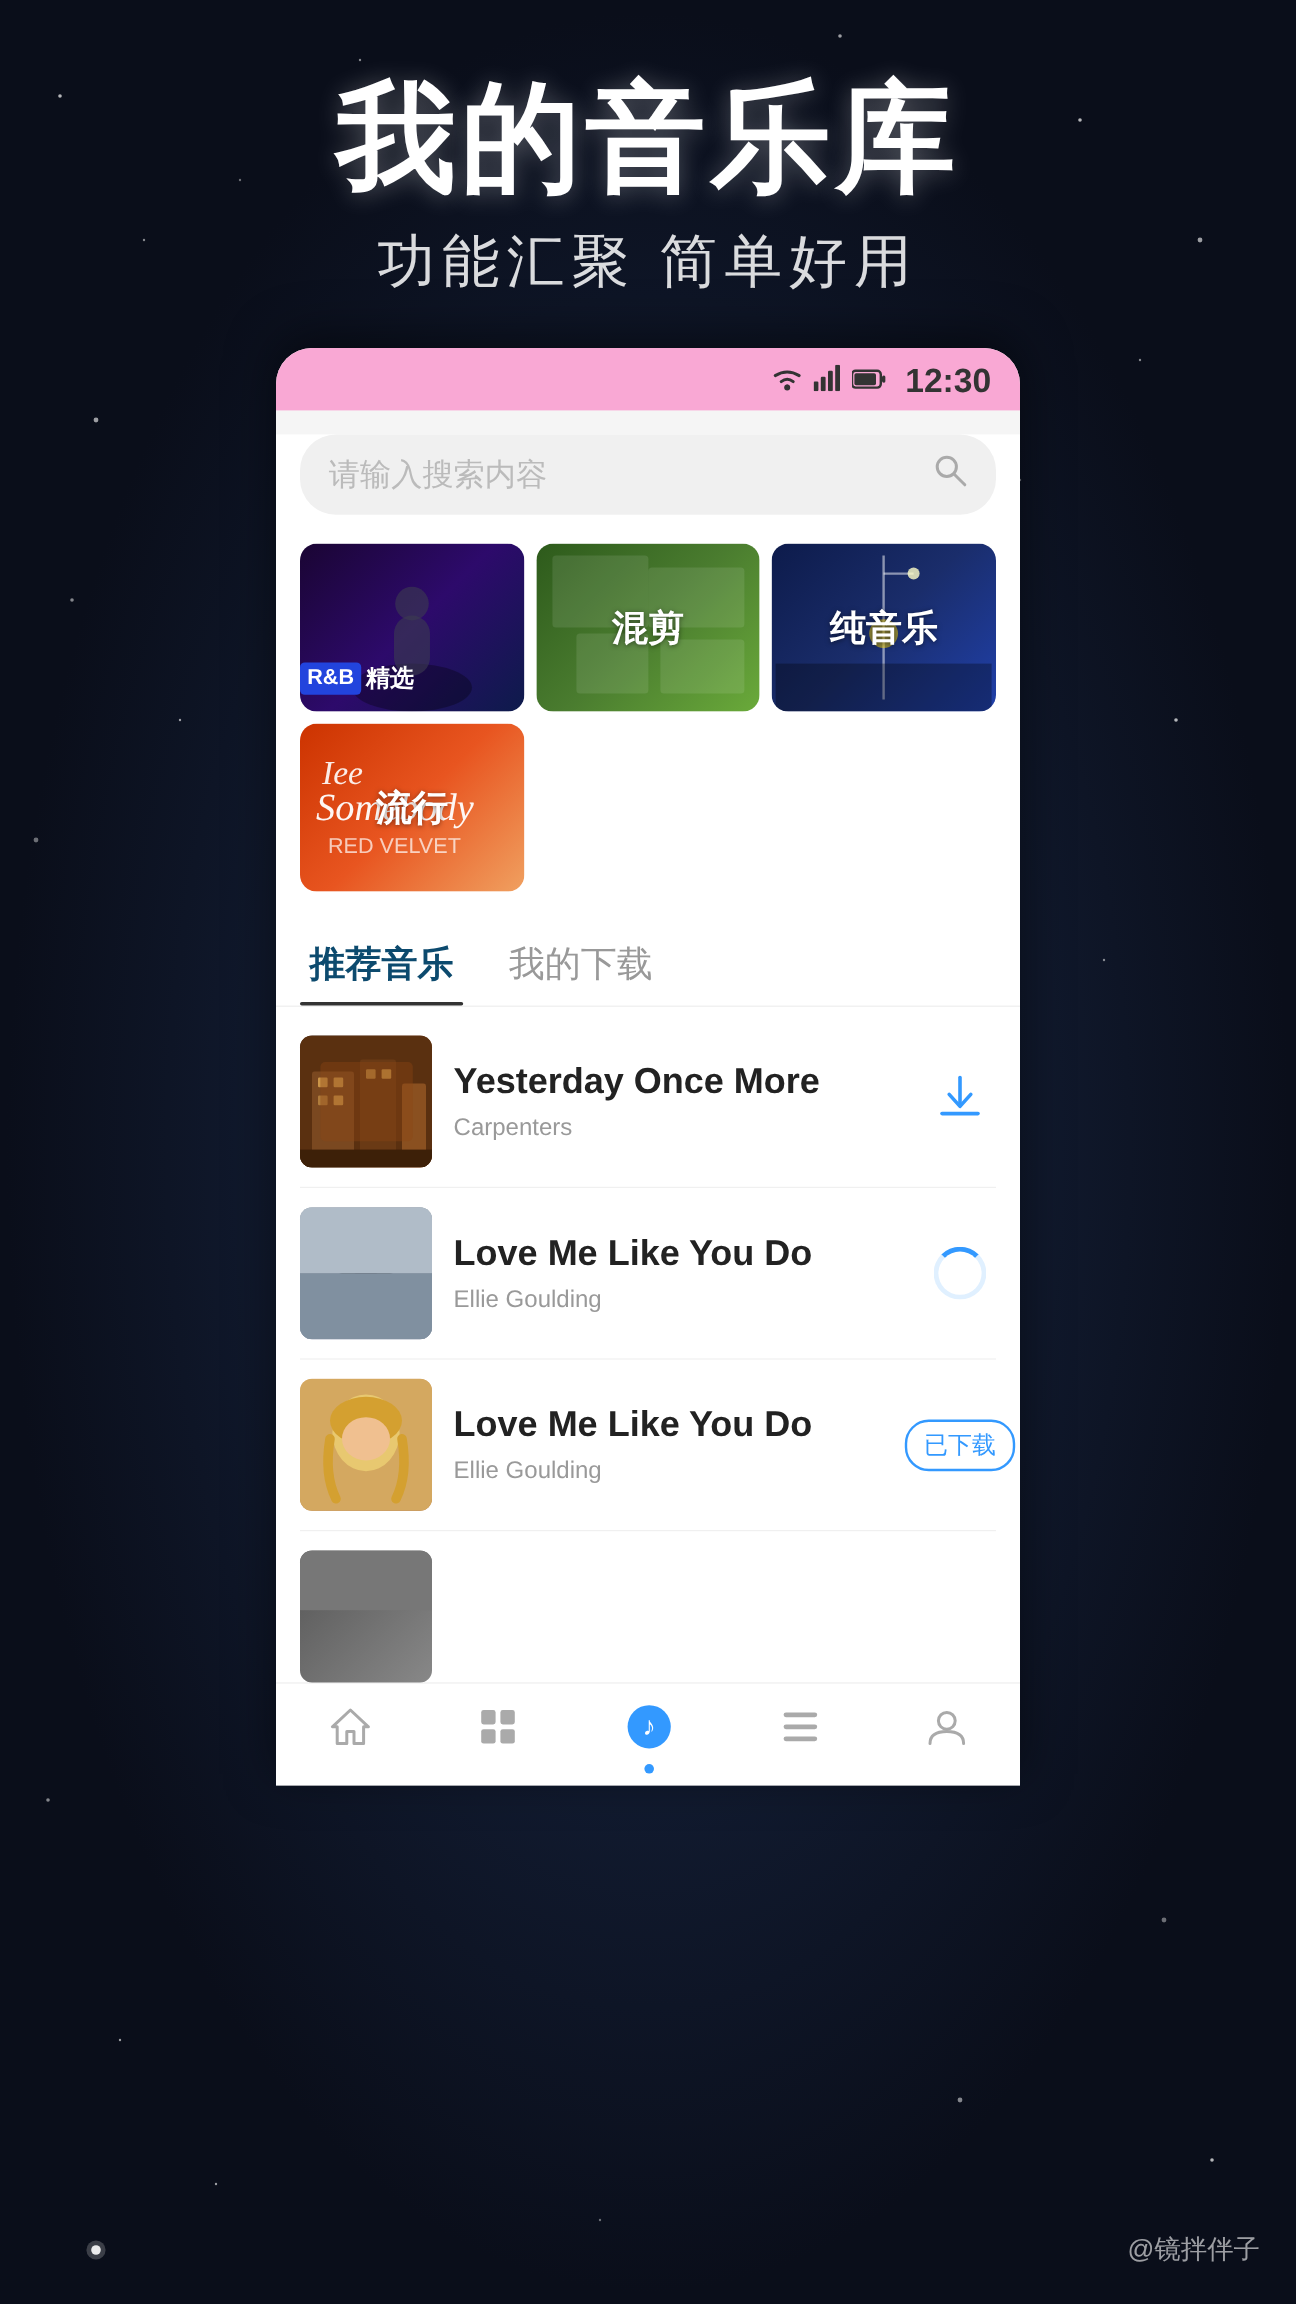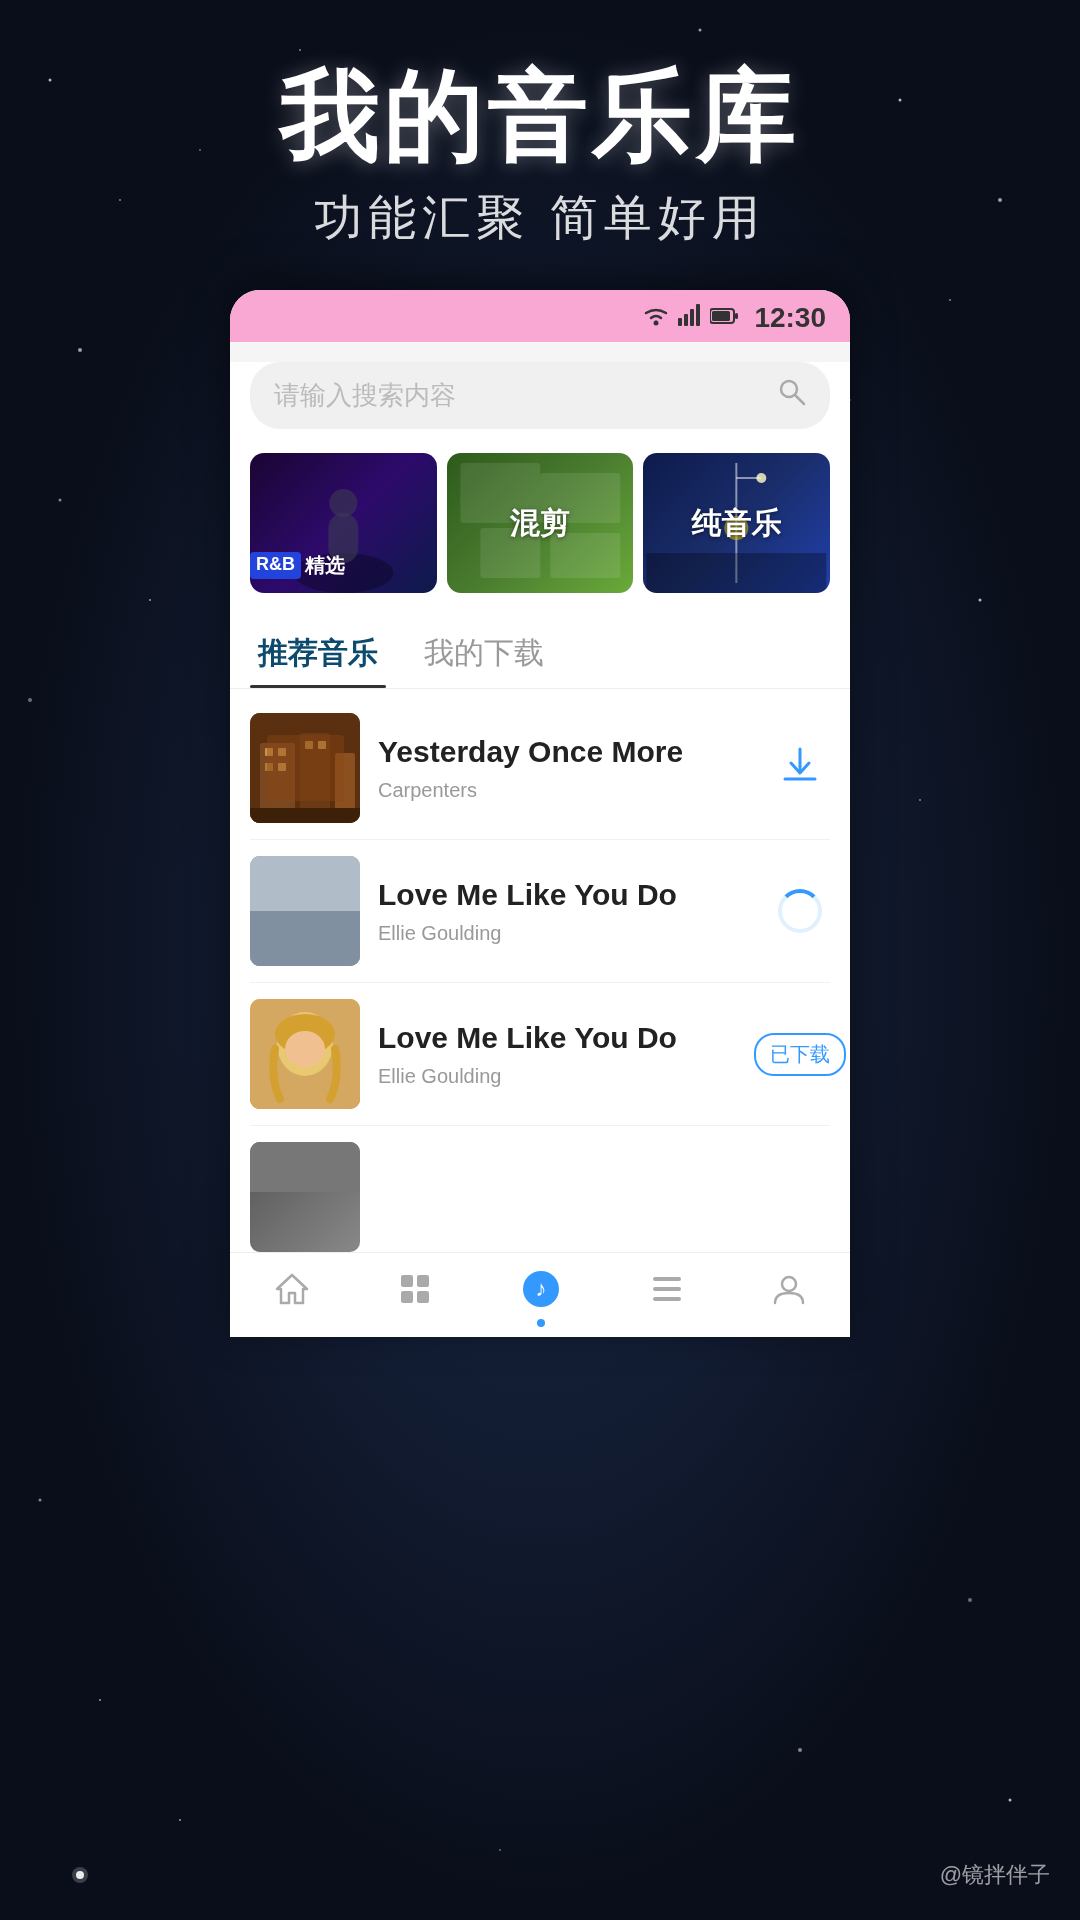--- a/index.html
+++ b/index.html
@@ -503,20 +503,31 @@
             <circle cx="115" cy="25" r="5" fill="rgba(255,255,200,0.8)"></circle>
 
             <rect x="0" y="100" width="180" height="40" fill="rgba(0,0,0,0.3)"></rect>
 
             <ellipse cx="90" cy="75" rx="12" ry="12" fill="rgba(255,220,0,0.5)"></ellipse>
           </svg>
           <span class="cat-label">纯音乐</span>
         </div>
       </div>
 
+      <div class="category-card">
+        <div class="cat-bg cat-bg-pop">
+          <svg width="100%" height="100%" viewBox="0 0 180 140" style="position:absolute;top:0;left:0">
+
+            <text x="15" y="50" font-size="28" font-style="italic" font-family="Georgia,serif" fill="rgba(255,255,255,0.9)">Iee</text>
+            <text x="10" y="80" font-size="32" font-style="italic" font-family="Georgia,serif" fill="rgba(255,255,255,0.95)">Somebody</text>
+            <text x="20" y="108" font-size="18" fill="rgba(255,255,255,0.7)">RED VELVET</text>
+          </svg>
+          <span class="cat-label">流行</span>
+        </div>
+      </div>
 
     </div>
 
     <div class="music-tabs">
       <div class="tab-item active">
         <span>推荐音乐</span>
       </div>
       <div class="tab-item inactive">
         <span>我的下载</span>
       </div>

